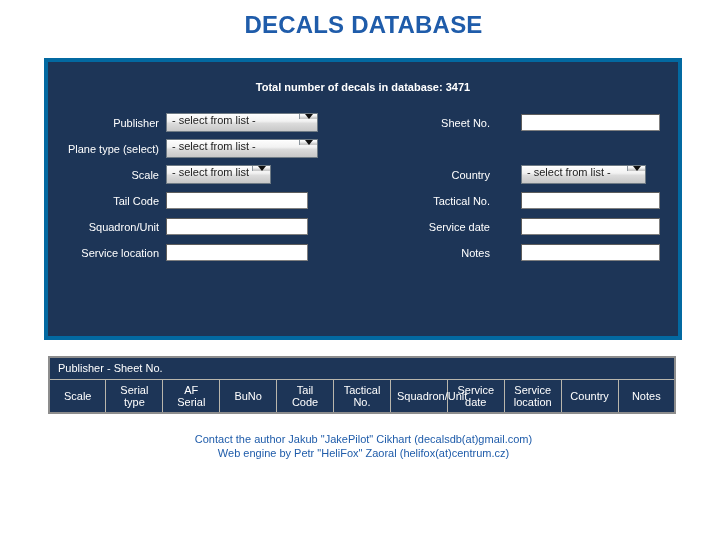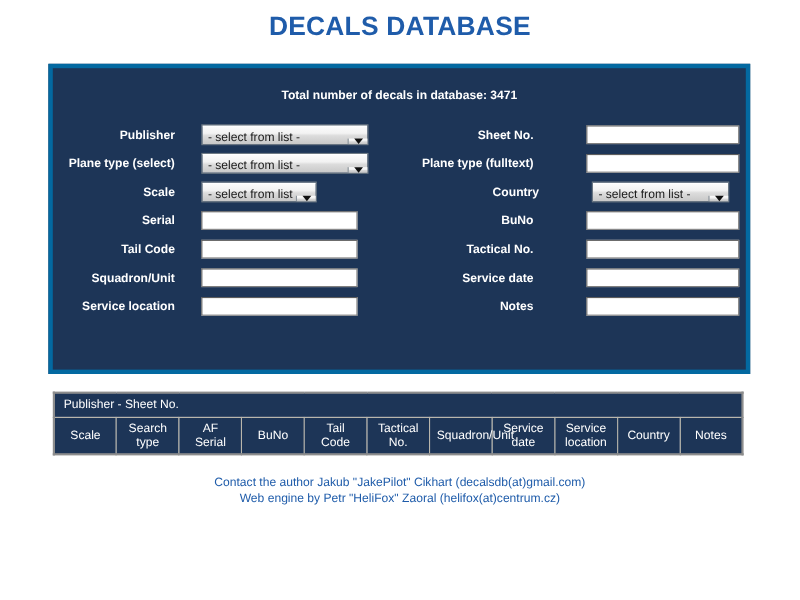--- a/index.html
+++ b/index.html
@@ -66,24 +66,24 @@
   }
   .col-left, .col-right {
     display: flex;
     align-items: center;
   }
   .col-left { width: 304px; }
   .col-right { width: 320px; gap: 24px; }
 
   .field-label {
     color: #ffffff;
-    font-weight: bold;
+    font-weight: normal;
     font-size: 11px;
     text-align: right;
-    padding-right: 24px;
+    padding-right: 7px;
     white-space: nowrap;
   }
   .col-left .field-label { width: 111px; }
   .col-right .field-label { width: 138px; }
 
   
   .txt {
     height: 17px;
     background: #ffffff;
     border: 1px solid #7f7f7f;
@@ -95,21 +95,21 @@
     padding: 1px 2px;
     color: #000;
     outline: none;
   }
   .txt-wide { width: 142px; }
   .txt-right { width: 139px; }
 
   
   .sel {
     display: inline-flex;
-    align-items: flex-end;
+    align-items: flex-start;
     height: 19px;
     border: 1px solid #6f7b85;
     box-sizing: border-box;
     background: linear-gradient(to bottom, #fdfdfd 0%, #f2f2f2 42%, #dcdcdc 55%, #c8c8c8 100%);
     box-shadow: inset 0 1px 0 #ffffff;
     cursor: default;
   }
   .sel .sel-text {
     flex: 1 1 auto;
     display: flex;
@@ -240,24 +240,20 @@
       <div class="form-row">
         <div class="col-left">
           <div class="field-label">Plane type (select)</div>
           <div class="sel sel-planetype">
             <span class="sel-text">- select from list -</span>
             <span class="sel-arrow">
                 <i></i>
               </span>
           </div>
         </div>
-        <div class="col-right">
-          <div class="field-label">Plane type (fulltext)</div>
-          <input class="txt txt-right" type="text" value="" style="">
-        </div>
       </div>
 
       <div class="form-row">
         <div class="col-left">
           <div class="field-label">Scale</div>
           <div class="sel sel-scale">
             <span class="sel-text">- select from list -</span>
             <span class="sel-arrow">
                 <i></i>
               </span>
@@ -267,30 +263,20 @@
           <div class="field-label">Country</div>
           <div class="sel sel-country">
             <span class="sel-text">- select from list -</span>
             <span class="sel-arrow">
                 <i></i>
               </span>
           </div>
         </div>
       </div>
 
-      <div class="form-row">
-        <div class="col-left">
-          <div class="field-label">Serial</div>
-          <input class="txt txt-wide" type="text" value="" style="">
-        </div>
-        <div class="col-right">
-          <div class="field-label">BuNo</div>
-          <input class="txt txt-right" type="text" value="" style="">
-        </div>
-      </div>
 
       <div class="form-row">
         <div class="col-left">
           <div class="field-label">Tail Code</div>
           <input class="txt txt-wide" type="text" value="" style="">
         </div>
         <div class="col-right">
           <div class="field-label">Tactical No.</div>
           <input class="txt txt-right" type="text" value="" style="">
         </div>
@@ -321,21 +307,21 @@
 
   </div>
 
   <table class="results-table">
     <tbody>
       <tr>
         <td class="group-head" colspan="11">Publisher - Sheet No.</td>
       </tr>
       <tr>
         <td style="width:46px">Scale</td>
-        <td style="width:64px">Search type</td>
+        <td style="width:64px">Serial type</td>
         <td style="width:54px">AF Serial</td>
         <td style="width:40px">BuNo</td>
         <td style="width:60px">Tail Code</td>
         <td style="width:71px">Tactical No.</td>
         <td style="width:84px">Squadron/Unit</td>
         <td style="width:42px">Service date</td>
         <td style="width:91px">Service location</td>
         <td style="width:48px">Country</td>
         <td style="width:38px">Notes</td>
       </tr>

